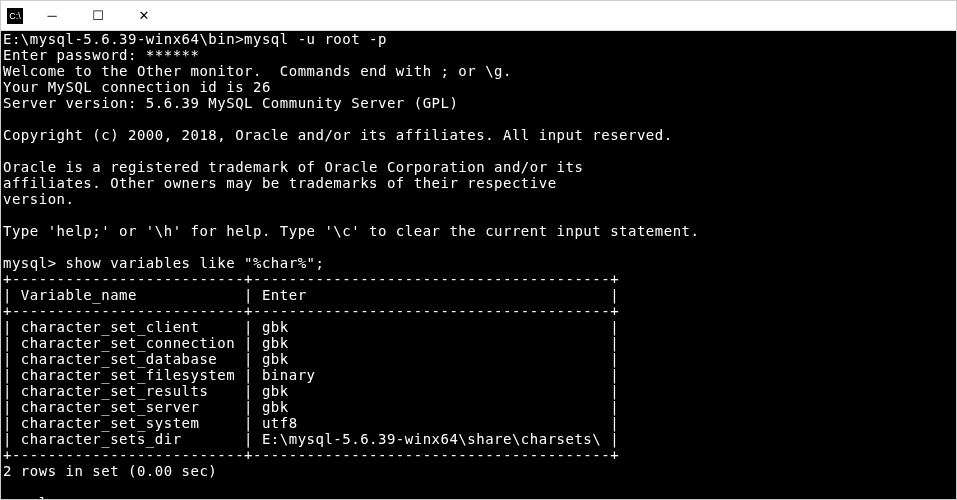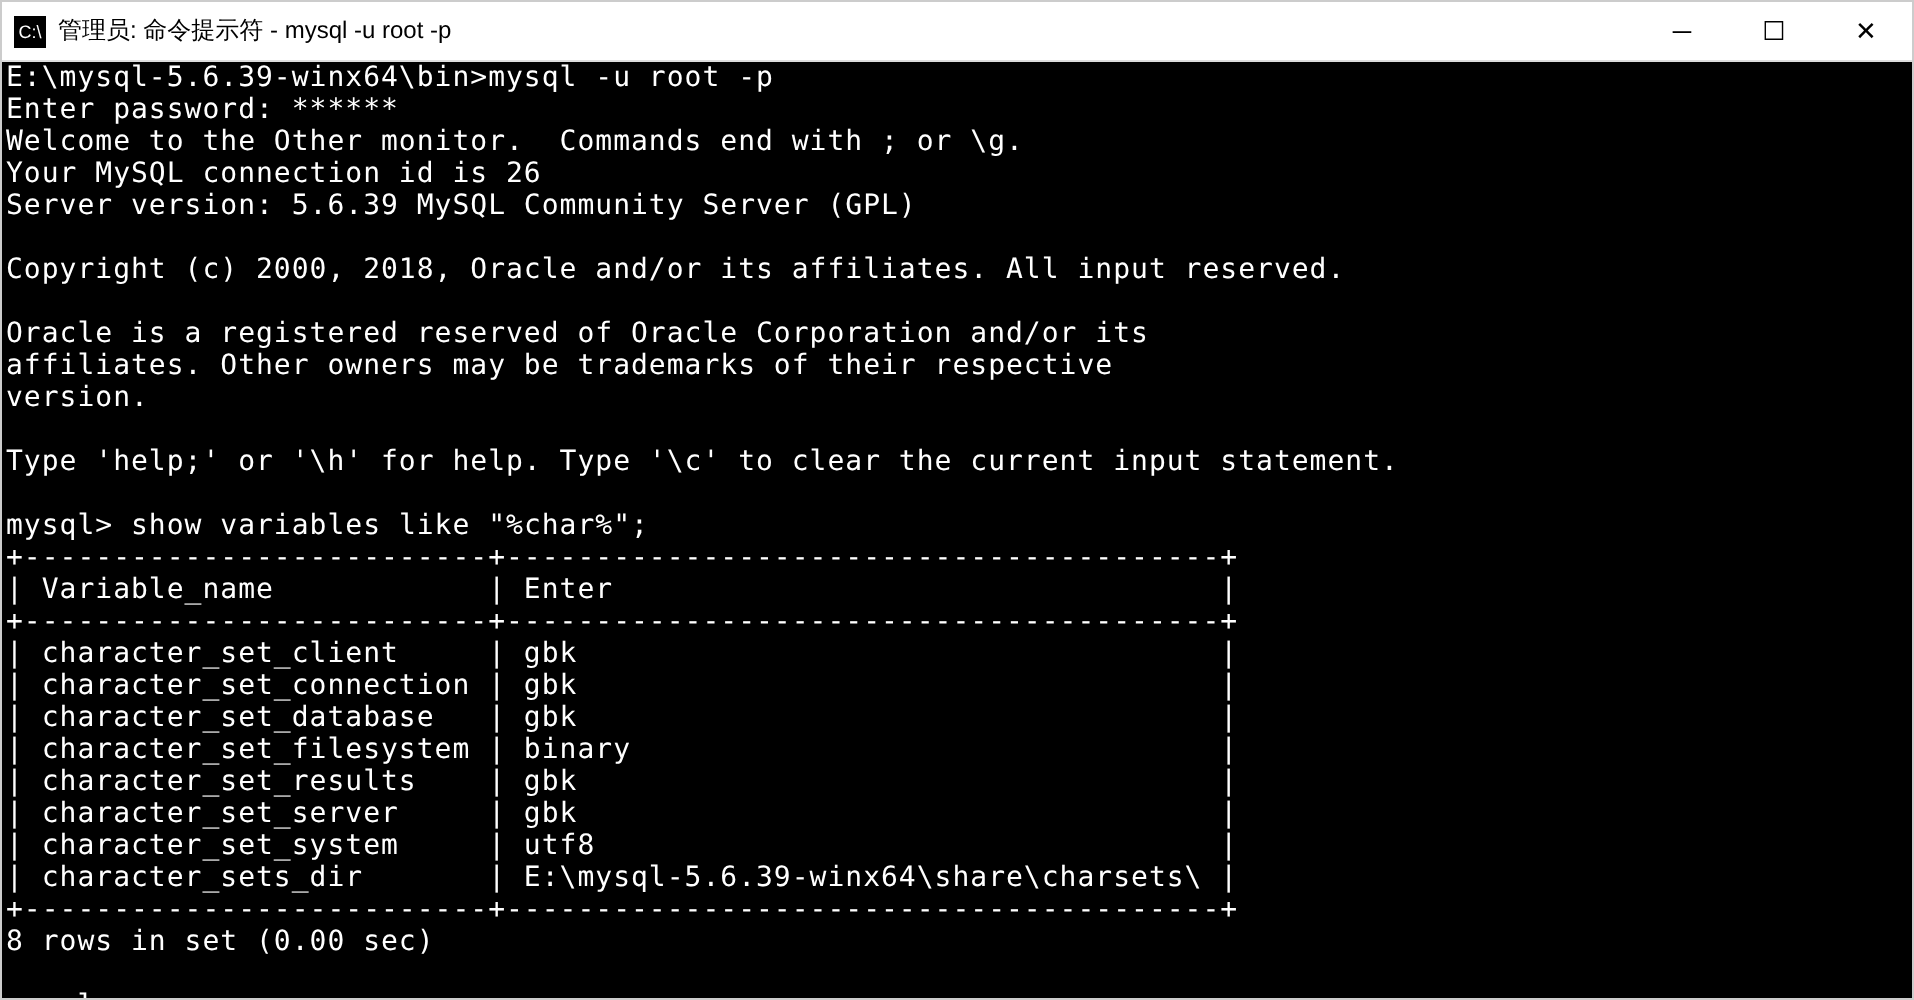--- a/index.html
+++ b/index.html
@@ -80,50 +80,49 @@
     }
   </style>
 </head>
 <body>
 
 <div class="window">
   <div class="titlebar">
     <div class="titlebar-icon">
         <span>C:\</span>
       </div>
-    <div class="titlebar-text">管理员: 命令提示符 - mysql  -u root -p</div>
     <div class="win-controls">
       <div class="win-btn">─</div>
       <div class="win-btn">☐</div>
       <div class="win-btn close">✕</div>
     </div>
   </div>
   <div class="terminal"><span>E:\mysql-5.6.39-winx64\bin&gt;</span><span>mysql -u root -p</span>
 <span>Enter password: ******</span>
 <span>Welcome to the Other monitor.  Commands end with ; or \g.</span>
 <span>Your MySQL connection id is 26</span>
 <span>Server version: 5.6.39 MySQL Community Server (GPL)</span>
 
 <span>Copyright (c) 2000, 2018, Oracle and/or its affiliates. All input reserved.</span>
 
-<span>Oracle is a registered reserved of Oracle Corporation and/or its</span>
+<span>Oracle is a registered trademark of Oracle Corporation and/or its</span>
 <span>affiliates. Other owners may be trademarks of their respective</span>
 <span>version.</span>
 
 <span>Type 'help;' or '\h' for help. Type '\c' to clear the current input statement.</span>
 
 <span>mysql&gt;</span><span> show variables like "%char%";</span>
 <span>+--------------------------+----------------------------------------+</span>
 <span>| Variable_name            | Enter                                  |</span>
 <span>+--------------------------+----------------------------------------+</span>
 <span>| character_set_client     | gbk                                    |</span>
 <span>| character_set_connection | gbk                                    |</span>
 <span>| character_set_database   | gbk                                    |</span>
 <span>| character_set_filesystem | binary                                 |</span>
 <span>| character_set_results    | gbk                                    |</span>
 <span>| character_set_server     | gbk                                    |</span>
 <span>| character_set_system     | utf8                                   |</span>
 <span>| character_sets_dir       | E:\mysql-5.6.39-winx64\share\charsets\ |</span>
 <span>+--------------------------+----------------------------------------+</span>
-<span>8 rows in set (0.00 sec)</span>
+<span>2 rows in set (0.00 sec)</span>
 
 <span>mysql&gt;</span> </div>
 </div>
 
 </body></html>

